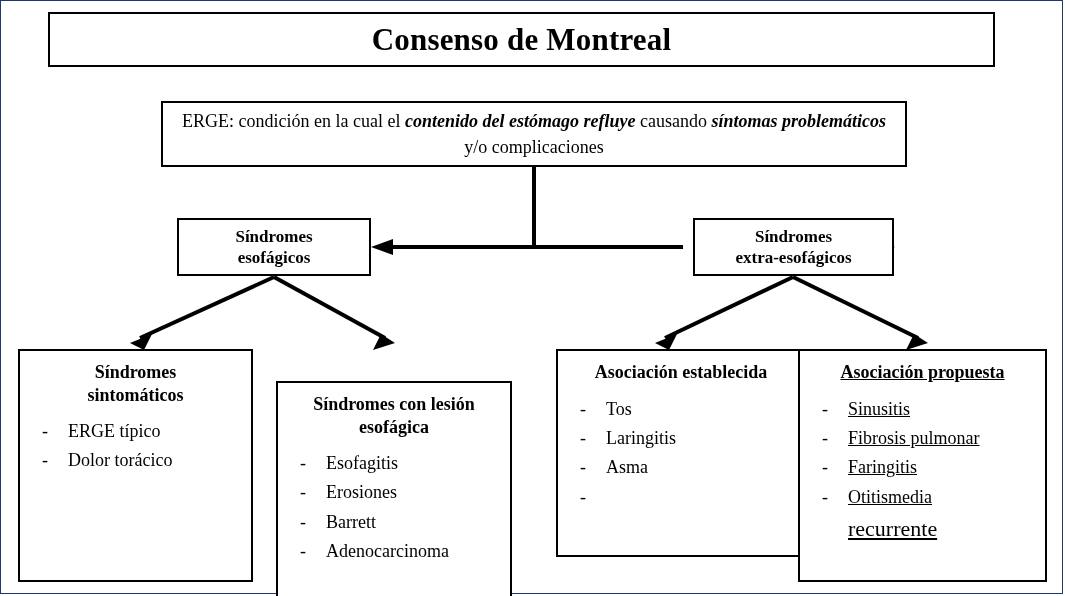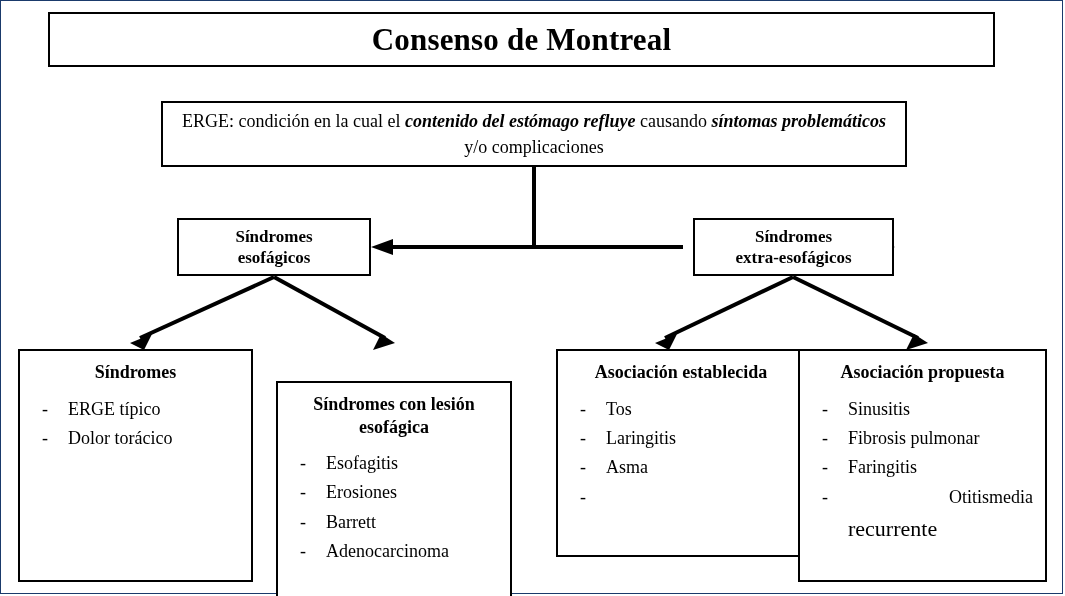--- a/index.html
+++ b/index.html
@@ -87,21 +87,21 @@
     left: 693px;
     top: 218px;
     width: 201px;
   }
   .leaf-box {
     padding: 10px 12px 8px 12px;
   }
   .leaf-1 { left: 18px;  top: 349px; width: 235px; height: 233px; }
   .leaf-2 { left: 276px; top: 349px; width: 236px; height: 233px; margin-top: 32px; }
   .leaf-3 { left: 538px; top: 349px; width: 250px; height: 208px; margin-left: 18px; }
-  .leaf-4 { left: 798px; top: 349px; width: 249px; height: 233px; }
+  .leaf-4 { left: 798px; top: 349px; width: 249px; height: 233px; text-decoration: underline; }
 
   .leaf-title {
     text-align: center;
     font-size: 18px;
     font-weight: bold;
     line-height: 1.25;
     margin-bottom: 14px;
   }
   .leaf-list {
     list-style: none;
@@ -115,22 +115,21 @@
     margin-bottom: 6px;
     line-height: 1.3;
   }
   .leaf-list li .dash {
     position: absolute;
     left: 10px;
     top: 0;
   }
   .just-item {
     display: flex;
-    justify-content: flex-end;
-    margin-left: 23px;
+    justify-content: flex-start;
   }
   .cont-line {
     padding-left: 36px;
     line-height: 1.3;
     font-size: 22px;
   }
   svg.connectors {
     position: absolute;
     left: 0; top: 0;
     width: 1065px;
@@ -188,20 +187,21 @@
   <div class="box mid-box mid-right">
     <div>
       <div>Síndromes</div>
       <div>extra-esofágicos</div>
     </div>
   </div>
 
   <div class="box leaf-box leaf-1">
     <div class="leaf-title">
       <div>Síndromes</div>
+      <div>sintomáticos</div>
     </div>
     <ul class="leaf-list">
       <li><span class="dash">-</span><span>ERGE típico</span></li>
       <li><span class="dash">-</span><span>Dolor torácico</span></li>
     </ul>
   </div>
 
   <div class="box leaf-box leaf-2">
     <div class="leaf-title">
       <div>Síndromes con lesión</div>

